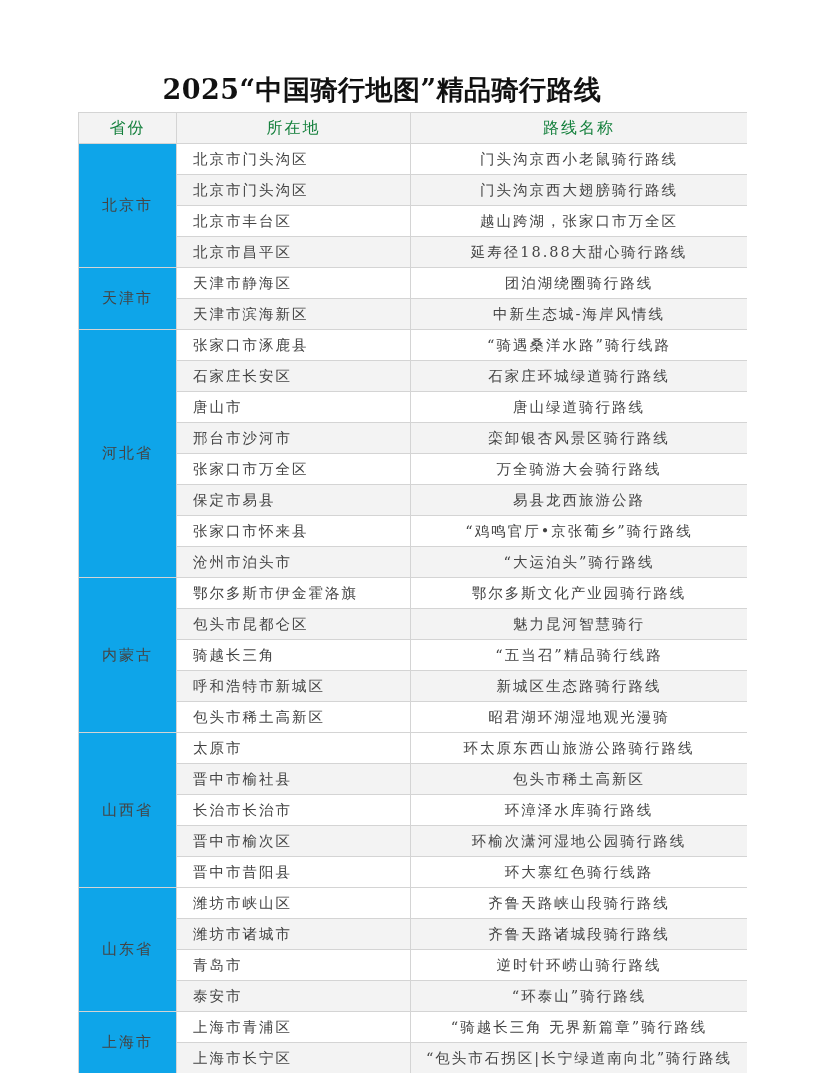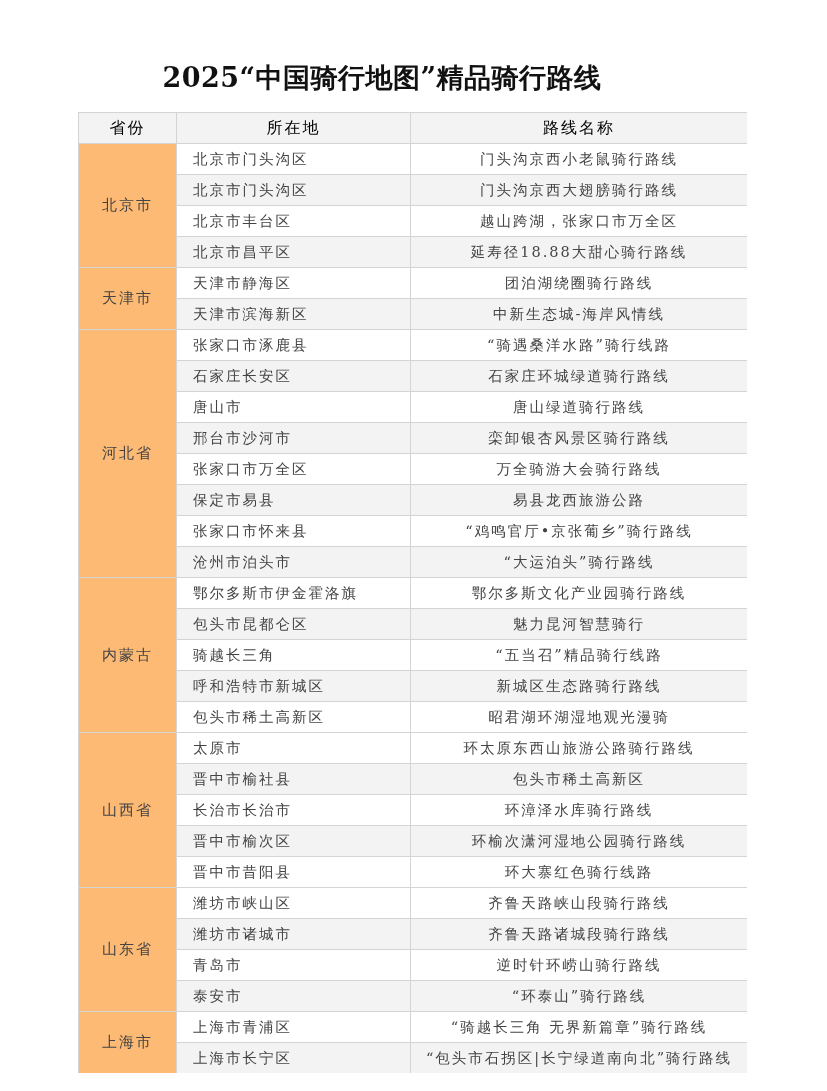--- a/index.html
+++ b/index.html
@@ -1,27 +1,27 @@
 <!DOCTYPE html>
 <html><head>
 <meta charset="utf-8">
 <style>
   html, body { margin: 0; padding: 0; background: #ffffff; }
   body { width: 827px; height: 1091px; position: relative; overflow: hidden;
          font-family: "DejaVu Serif", "Liberation Serif", serif; color: #333; }
-  .title { position: absolute; top: 60px; left: 0; width: 764px; text-align: center;
+  .title { position: absolute; top: 72px; left: 0; width: 764px; text-align: center;
            font-family: "DejaVu Serif", "Liberation Serif", serif; font-weight: bold;
            font-size: 27px; color: #111; letter-spacing: 0.5px; line-height: 36px; }
   .tbl-wrap { position: absolute; top: 112px; left: 78px; width: 669px; height: 961px; overflow: hidden; }
   table { border-collapse: collapse; width: 669px; table-layout: fixed; }
   col.c1 { width: 98px; } col.c2 { width: 234px; } col.c3 { width: 337px; }
   th, td { border: 1px solid #d4d4d4; height: 30px; padding: 0; font-weight: normal;
            font-size: 14.5px; letter-spacing: 2px; color: #444; white-space: nowrap; overflow: hidden; }
-  thead th { background: #f3f3f3; text-align: center; font-size: 16px; color: #000000; height: 30px; }
-  td.prov { text-align: center; vertical-align: middle; background: #fdba74; font-size: 15px; }
+  thead th { background: #f3f3f3; text-align: center; font-size: 16px; color: #15803d; height: 30px; }
+  td.prov { text-align: center; vertical-align: middle; background: #0ea5e9; font-size: 15px; }
   td.loc { text-align: left; padding-left: 16px; }
   td.route { text-align: center; }
   tr.alt td.loc, tr.alt td.route { background: #f3f3f3; }
   tbody tr:last-child td { border-bottom: none; }
 </style>
 </head>
 <body>
 
 <div class="title">2025“中国骑行地图”精品骑行路线</div>
 

